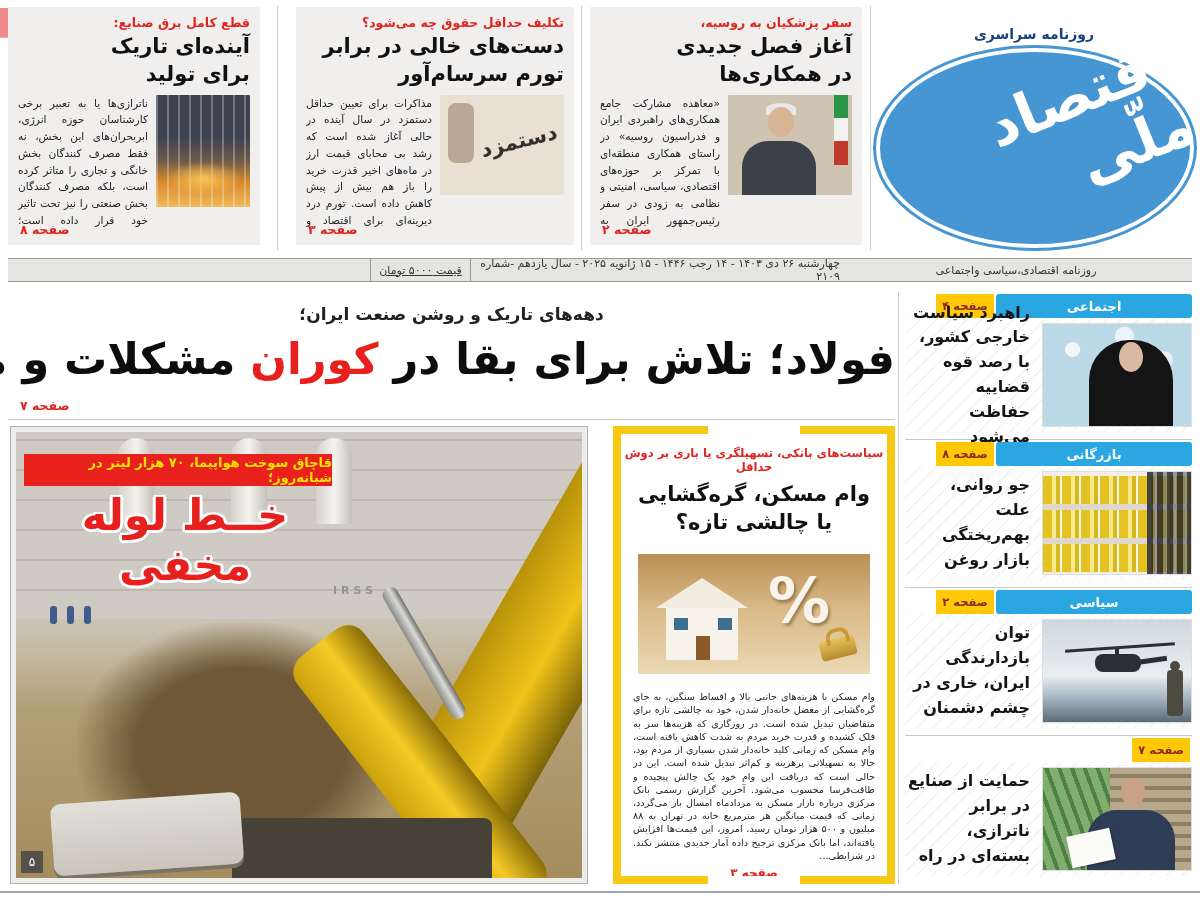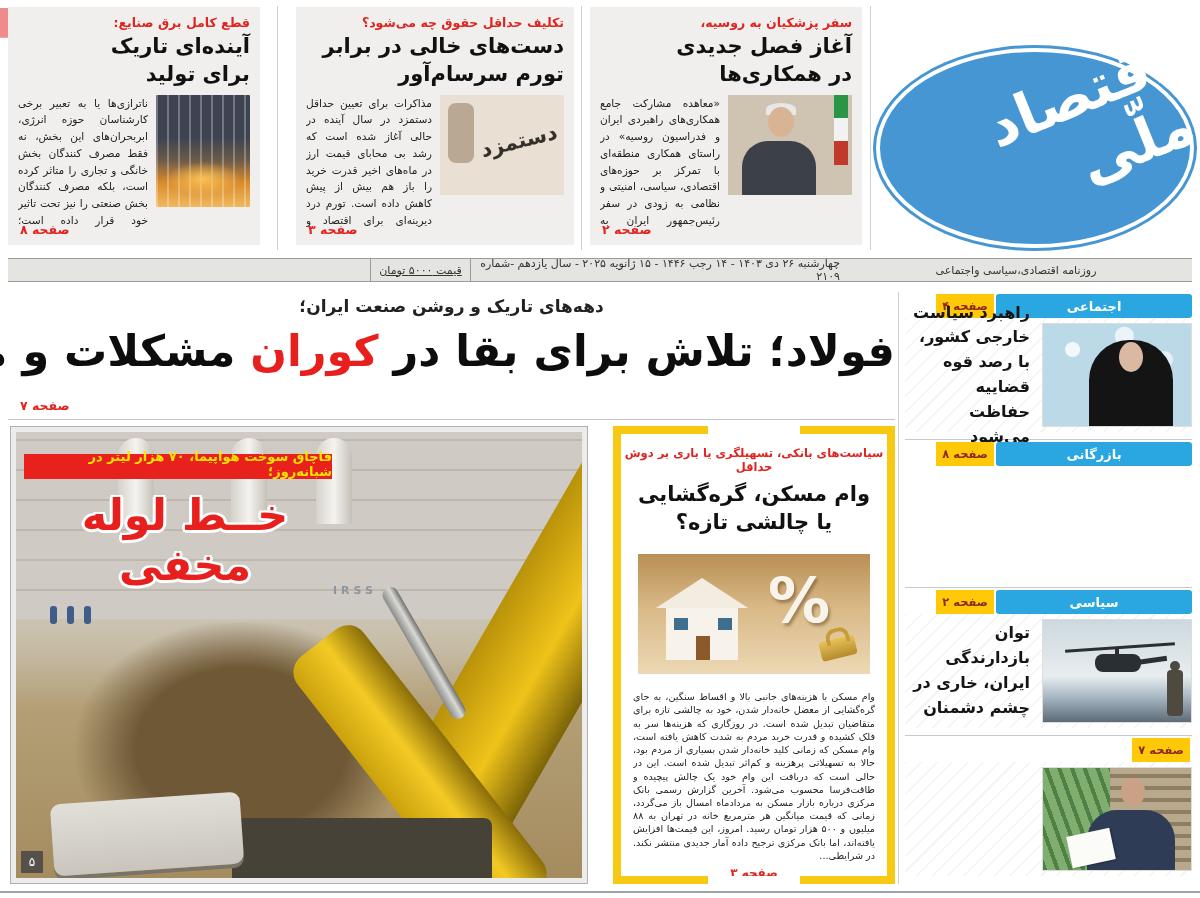--- a/index.html
+++ b/index.html
@@ -45,21 +45,21 @@
   
   .info-bar{position:absolute;left:8px;top:258px;width:1184px;height:22px;background:#e4e4e0;
      border-top:1px solid #9a9a9a;border-bottom:1px solid #9a9a9a;display:flex;align-items:center;font-size:11px;color:#333;}
   .info-cell{height:100%;display:flex;align-items:center;justify-content:center;box-sizing:border-box;border-left:1px solid #9a9a9a;}
   .ic-type{width:352px;border-left:none;}
   .ic-date{width:370px;}
   .ic-price{width:100px;text-decoration:underline;}
   .ic-web{flex:1;border-left:none;direction:ltr;letter-spacing:2px;font-size:13px;color:#444;}
   
   .lead{position:absolute;left:8px;top:288px;width:887px;height:131px;border-bottom:1px solid #c4c4c4;text-align:center;}
-  .lead-kicker{font-size:17px;font-weight:bold;color:#222;margin-top:8px;}
+  .lead-kicker{font-size:17px;font-weight:bold;color:#222;margin-top:16px;}
   .lead-headline{font-size:43px;font-weight:bold;color:#0d0d0d;margin-top:10px;white-space:nowrap;letter-spacing:-1px;}
   .lead-red{color:#e8201d;}
   .lead .page-ref{left:12px;bottom:6px;}
   
   .main-photo{position:absolute;left:10px;top:426px;width:578px;height:458px;background:#ececea;
      border:1px solid #b0b0b0;padding:5px;box-sizing:border-box;}
   .mp-inner{position:relative;width:100%;height:100%;overflow:hidden;
      background:linear-gradient(180deg,#e8e6e2 0%,#d6d2cc 30%,#c6bca6 48%,#b39f76 62%,#a58c5f 100%);}
   .mp-wall{position:absolute;top:0;left:0;width:100%;height:42%;
      background:repeating-linear-gradient(0deg,#cfcac3 0 28px,#bdb7ae 28px 30px);}
@@ -73,22 +73,22 @@
      background:radial-gradient(ellipse at 50% 55%,#6e5836 0 45%,rgba(110,88,54,0) 72%);}
   .mp-arm{position:absolute;right:-40px;top:-50px;width:120px;height:470px;border-radius:22px;
      background:linear-gradient(90deg,#b8920a,#efc31a 55%,#7c6407);transform:rotate(30deg);}
   .mp-arm2{position:absolute;right:120px;bottom:-60px;width:84px;height:330px;border-radius:20px;
      background:linear-gradient(90deg,#caa10c,#f3ca25 55%,#8a6d08);transform:rotate(-38deg);}
   .mp-cyl{position:absolute;right:150px;bottom:150px;width:16px;height:150px;border-radius:8px;
      background:linear-gradient(90deg,#8a8a88,#d9d9d6 60%,#6f6f6c);transform:rotate(-30deg);}
   .mp-dark{position:absolute;right:90px;bottom:0;width:260px;height:60px;background:#474238;border-radius:8px 8px 0 0;}
   .mp-slab{position:absolute;left:36px;bottom:8px;width:190px;height:72px;background:linear-gradient(180deg,#e2dfd9,#c9c5bd);
      border-radius:10px;transform:rotate(-4deg);box-shadow:0 4px 0 #7a7468;}
-  .mp-banner{position:absolute;left:8px;top:22px;width:308px;height:25px;background:#e8211c;
-     display:flex;align-items:flex-end;justify-content:center;}
+  .mp-banner{position:absolute;left:8px;top:22px;width:308px;height:32px;background:#e8211c;
+     display:flex;align-items:center;justify-content:center;}
   .mp-banner span{color:#ffe400;font-size:13px;font-weight:bold;}
   .mp-headline{position:absolute;left:4px;top:58px;width:330px;text-align:center;color:#e8201d;
      font-size:43px;font-weight:bold;letter-spacing:-1px;
      text-shadow:-2px -2px 0 #fff,2px -2px 0 #fff,-2px 2px 0 #fff,2px 2px 0 #fff,0 3px 0 #fff,3px 0 0 #fff,-3px 0 0 #fff;}
   .mp-badge{position:absolute;left:5px;bottom:5px;width:22px;height:22px;background:rgba(70,70,70,.85);
      color:#fff;font-size:12px;display:flex;align-items:center;justify-content:center;}
   
   .center-story{position:absolute;left:613px;top:426px;width:282px;height:458px;box-sizing:border-box;
      border:8px solid #f8c912;text-align:center;background:#fff;}
   .cs-gap-top{position:absolute;top:-8px;left:50%;transform:translateX(-50%);width:92px;height:8px;background:#fff;}
@@ -205,20 +205,21 @@
     </div>
     <p class="ts-body">ناترازی‌ها یا به تعبیر برخی کارشناسان حوزه انرژی، ابربحران‌های این بخش، نه فقط مصرف کنندگان بخش خانگی و تجاری را متاثر کرده است، بلکه مصرف کنندگان بخش صنعتی را نیز تحت تاثیر خود قرار داده است؛ مسأله‌ای که نگرانی‌های فعالان حوزه صنعت و...</p>
     <div class="page-ref">صفحه ۸</div>
   </div>
 
   <div class="vline vl1"></div>
   <div class="vline vl2"></div>
   <div class="vline vl3"></div>
 
   <div class="logo-wrap">
+    <div class="logo-tagline">روزنامه سراسری</div>
     <div class="logo-ellipse">
       <span class="logo-script">اقتصاد ملّی</span>
     </div>
   </div>
 
   <div class="info-bar">
     <div class="info-cell ic-type">روزنامه اقتصادی،سیاسی واجتماعی</div>
     <div class="info-cell ic-date">چهارشنبه ۲۶ دی ۱۴۰۳ - ۱۴ رجب ۱۴۴۶ - ۱۵ ژانویه ۲۰۲۵ - سال یازدهم -شماره ۲۱۰۹</div>
     <div class="info-cell ic-price">قیمت ۵۰۰۰ تومان</div>
   </div>
@@ -295,20 +296,33 @@
 با رصد قوه قضاییه
 حفاظت می‌شود</div>
       </div>
     </div>
 
     <div class="side-section">
       <div class="ss-header">
         <div class="ss-title">بازرگانی</div>
         <div class="ss-page">صفحه ۸</div>
       </div>
+      <div class="ss-content">
+        <div class="ss-photo sp-oil">
+          <div class="row r1"></div>
+          <div class="shelf sh1"></div>
+          <div class="row r2"></div>
+          <div class="shelf sh2"></div>
+          <div class="row r3"></div>
+          <div class="darkcol"></div>
+        </div>
+        <div class="ss-headline prewrap">جو روانی،
+علت بهم‌ریختگی
+بازار روغن</div>
+      </div>
     </div>
 
     <div class="side-section">
       <div class="ss-header">
         <div class="ss-title">سیاسی</div>
         <div class="ss-page">صفحه ۲</div>
       </div>
       <div class="ss-content">
         <div class="ss-photo sp-heli">
           <div class="rotor"></div>
@@ -328,20 +342,23 @@
         <div class="ss-page">صفحه ۷</div>
       </div>
       <div class="ss-content">
         <div class="ss-photo sp-man">
           <div class="leaves"></div>
           <div class="blinds"></div>
           <div class="torso"></div>
           <div class="face3"></div>
           <div class="paper"></div>
         </div>
+        <div class="ss-headline prewrap">حمایت از صنایع
+در برابر ناترازی،
+بسته‌ای در راه</div>
       </div>
     </div>
 
   </div>
 
   <div class="bottom-line"></div>
 
 </div>
 
 </body></html>

